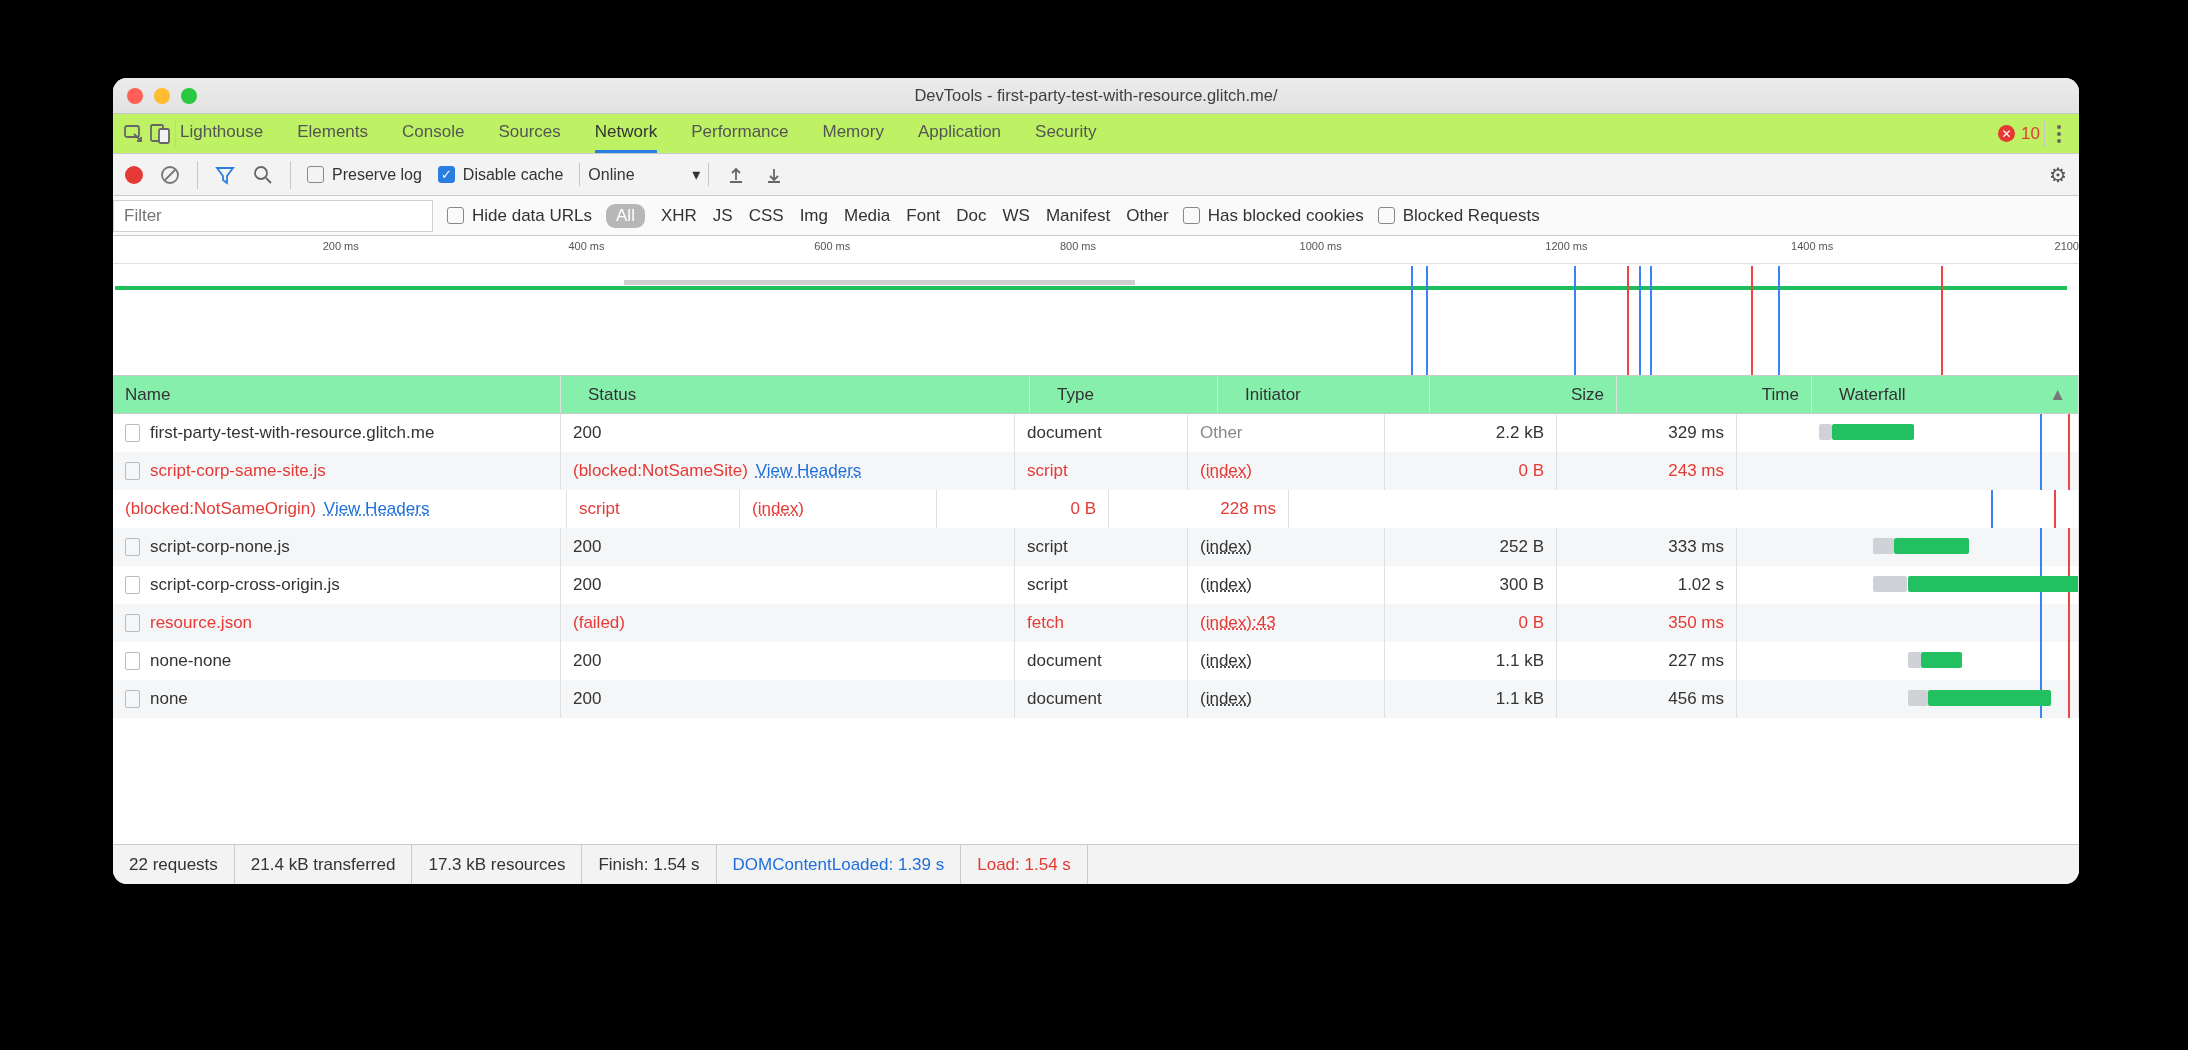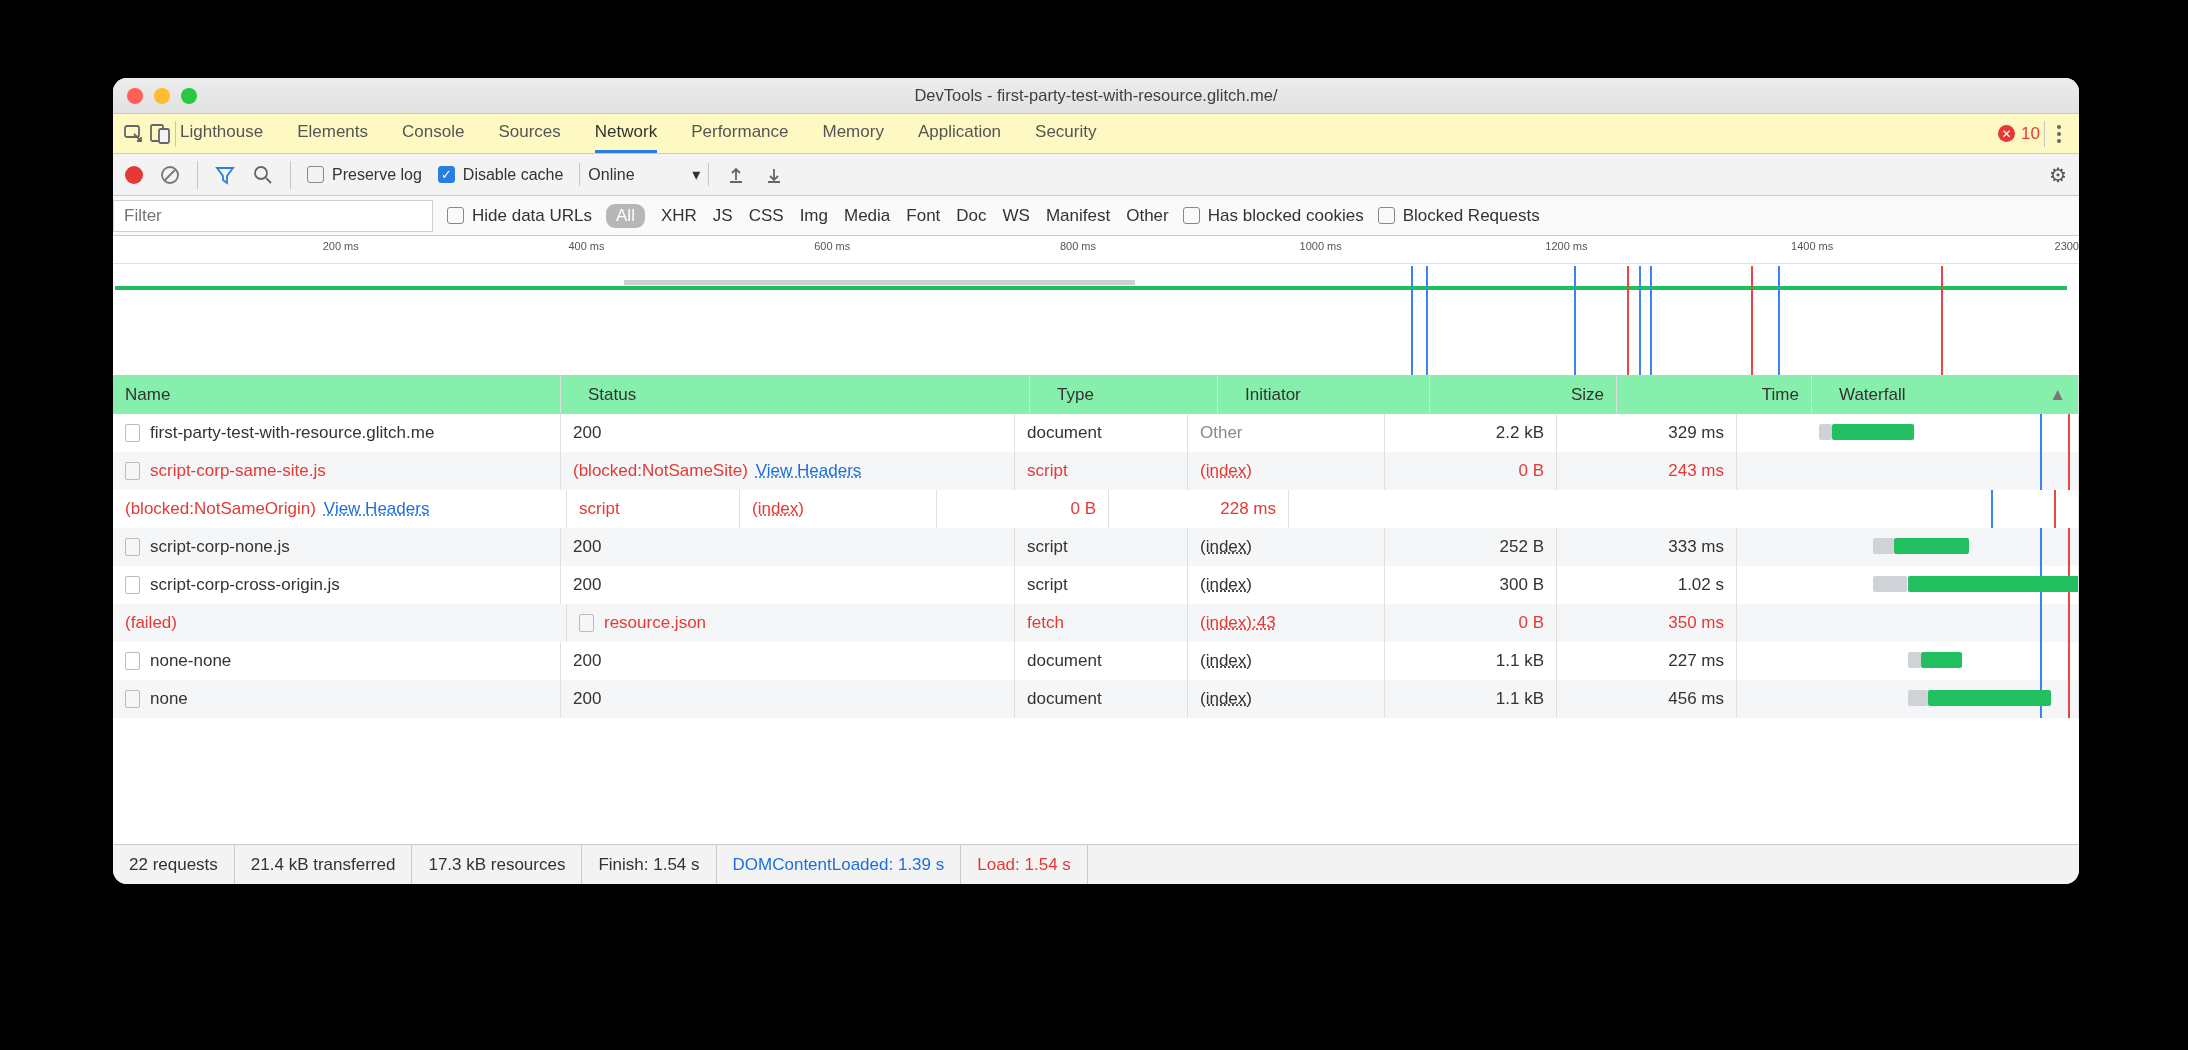--- a/index.html
+++ b/index.html
@@ -5,21 +5,21 @@
 * { box-sizing: border-box; margin: 0; padding: 0; }
 body { background: #000; font-family: -apple-system, "Helvetica Neue", Arial, sans-serif; font-size: 13px; color: #333; width: 2188px; height: 1050px; position: relative; }
 .window { position: absolute; left: 113px; top: 78px; width: 1966px; height: 806px; background: #f0f0f0; border-radius: 14px; box-shadow: 0 30px 80px rgba(0,0,0,0.5); overflow: hidden; display: flex; flex-direction: column; }
 .titlebar { height: 36px; background: linear-gradient(#ececec,#e2e2e2); border-bottom: 1px solid #c6c6c6; display: flex; align-items: center; position: relative; }
 .traffic-lights { display: flex; gap: 11px; padding-left: 14px; }
 .tl { width: 16px; height: 16px; border-radius: 50%; }
 .tl.red { background: #ff5f57; }
 .tl.yellow { background: #febc2e; }
 .tl.green { background: #28c840; }
 .title-text { position: absolute; left: 0; right: 0; text-align: center; color: #3f3f3f; font-size: 16.5px; }
-.tabbar { height: 40px; background: #fef9c3; border-bottom: 1px solid #cacaca; display: flex; align-items: center; padding: 16px 10px; gap: 4px; }
+.tabbar { height: 40px; background: #bef264; border-bottom: 1px solid #cacaca; display: flex; align-items: center; padding: 16px 10px; gap: 4px; }
 .tab-icon { width: 22px; height: 22px; display:flex; align-items:center; justify-content:center;}
 .tab-sep { width: 1px; height: 26px; background: #c6c6c6;}
 .panel-tabs { display: flex; gap: 34px; font-size: 17px; color: #555; }
 .panel-tab { padding: 8px 0; cursor: pointer; }
 .panel-tab.active { color: #333; border-bottom: 3px solid #2a7de1; }
 .spacer { flex: 1; }
 .err-badge { display: flex; align-items: center; gap: 6px; color: #e53935; font-size: 17px; }
 .err-circle { width: 17px; height: 17px; border-radius:50%; background:#e53935; color:#fff; display:flex; align-items:center; justify-content:center; font-size:12px;}
 .more-dots { width:20px; display:flex; flex-direction:column; gap:3px; align-items:center;}
 .more-dots span{width:4px;height:4px;border-radius:50%;background:#666;}
@@ -203,21 +203,21 @@
 
   <div class="timeline">
     <div class="tl-ruler" id="tl-ruler">
         <div class="tl-tick" style="left: 12.5%;">200 ms</div>
         <div class="tl-tick" style="left: 25%;">400 ms</div>
         <div class="tl-tick" style="left: 37.5%;">600 ms</div>
         <div class="tl-tick" style="left: 50%;">800 ms</div>
         <div class="tl-tick" style="left: 62.5%;">1000 ms</div>
         <div class="tl-tick" style="left: 75%;">1200 ms</div>
         <div class="tl-tick" style="left: 87.5%;">1400 ms</div>
-        <div class="tl-tick" style="left: 100%;">2300</div>
+        <div class="tl-tick" style="left: 100%;">2100</div>
       </div>
     <div class="tl-overview">
       <div class="tl-gray" style="left:26%;width:26%;"></div>
       <div class="tl-green"></div>
     </div>
     <div class="tl-vline" style="left:66.0%;background:#3b82f6;"></div>
     <div class="tl-vline" style="left:66.8%;background:#3b82f6;"></div>
     <div class="tl-vline" style="left:74.3%;background:#3b82f6;"></div>
     <div class="tl-vline" style="left:77.0%;background:#ef4444;"></div>
     <div class="tl-vline" style="left:77.6%;background:#3b82f6;"></div>
@@ -344,26 +344,26 @@
           <div class="td c-wf">
             <div class="wf-lines" style="position:absolute;inset:0;">
               <div class="wf-vline" style="left:89%;background:#3b82f6;"></div>
               <div class="wf-vline" style="left:97%;background:#ef4444;"></div>
             </div>
             <div class="wf-bar wf-wait" style="left:40%;width:10%"></div>
             <div class="wf-bar wf-dl" style="left:50%;width:90%"></div>
           </div>
         </div>
         <div class="tr err">
+          <div class="td c-name">
+            <span class="file-ico"></span>
+            <span>resource.json</span>
+          </div>
           <div class="td c-status">
             <span>(failed)</span>
-          </div>
-          <div class="td c-name">
-            <span class="file-ico"></span>
-            <span>resource.json</span>
           </div>
           <div class="td c-type">fetch</div>
           <div class="td c-init">
             <span class="link">(index):43</span>
           </div>
           <div class="td c-size">0 B</div>
           <div class="td c-time">350 ms</div>
           <div class="td c-wf">
             <div class="wf-lines" style="position:absolute;inset:0;">
               <div class="wf-vline" style="left:89%;background:#3b82f6;"></div>

